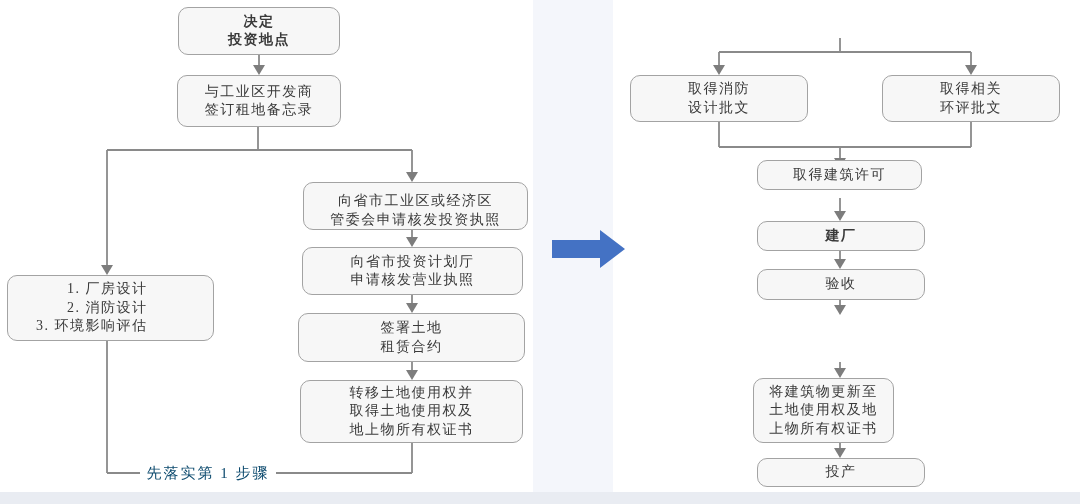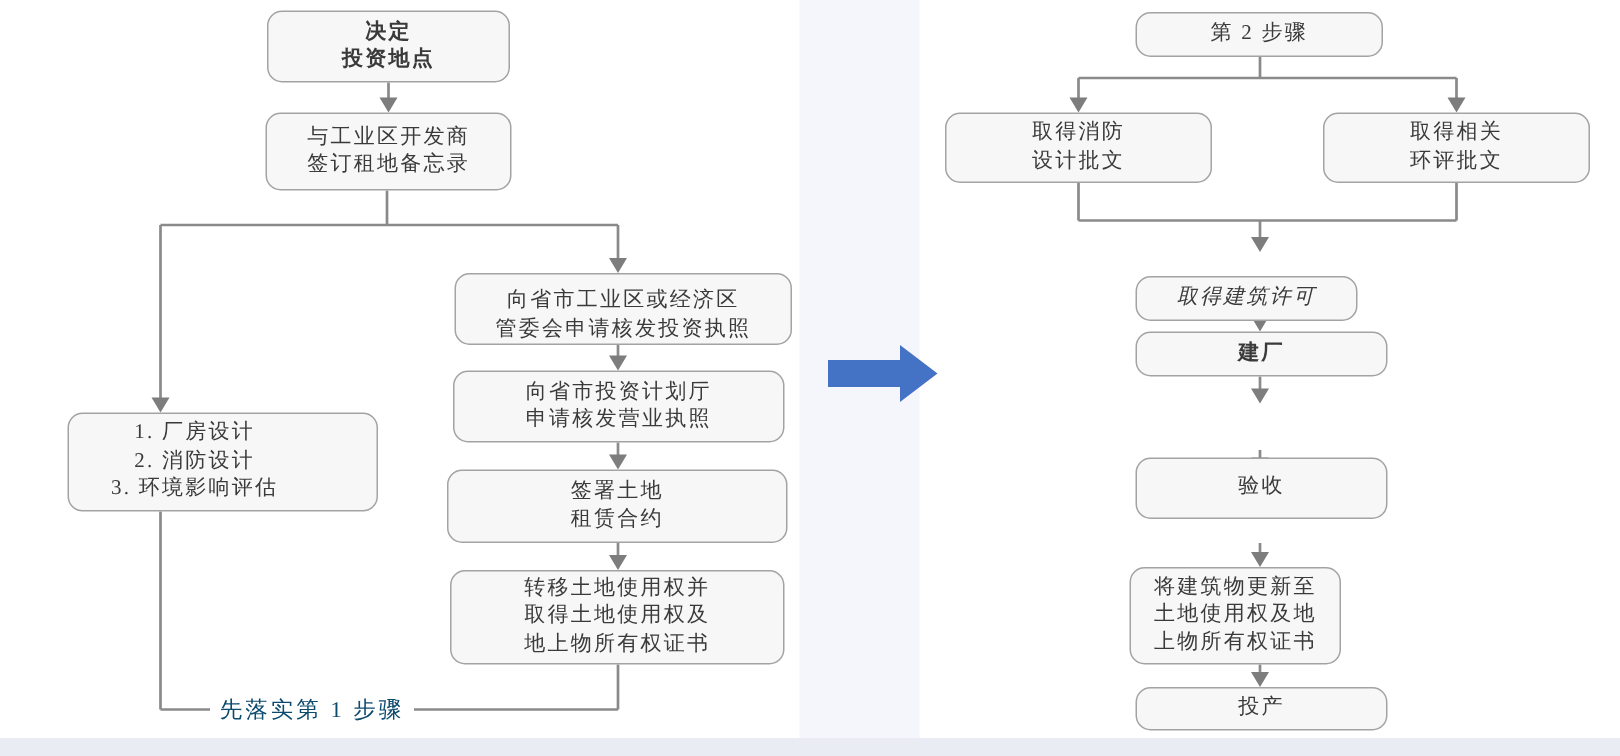--- a/index.html
+++ b/index.html
@@ -21,21 +21,21 @@
     border:1.6px solid #a3a3a3;
     border-radius:10px;
     color:#3a3a3a;
     font-size:14px;
     line-height:1.32;
     letter-spacing:1.5px;
     text-align:center;
   }
   .box span{white-space:pre-line;}
   .box.bold{font-weight:bold;}
-  .box.left-align{justify-content:flex-start;text-align:center;padding-left:28px;margin-left:38px;}
+  .box.left-align{justify-content:flex-start;text-align:right;padding-left:28px;}
   .loop-label{
     position:absolute;
     left:138px;top:463px;width:140px;height:20px;
     display:flex;align-items:center;justify-content:center;
     color:#0c4a6e;font-size:15px;letter-spacing:2px;
     background:transparent;
   }
 </style>
 </head>
 <body>
@@ -130,43 +130,40 @@
   <div class="box" style="left:300px;top:380px;width:223px;height:63px;">
     <span>转移土地使用权并
 取得土地使用权及
 地上物所有权证书</span>
   </div>
 
   <div class="loop-label">
     <span>先落实第 1 步骤</span>
   </div>
 
-  <div class="box" style="left:757px;top:8px;width:165px;height:30px;">
-    <span>第 2 步骤</span>
-  </div>
 
   <div class="box" style="left:882px;top:75px;width:178px;height:47px;">
     <span>取得相关
 环评批文</span>
   </div>
 
   <div class="box" style="left:630px;top:75px;width:178px;height:47px;">
     <span>取得消防
 设计批文</span>
   </div>
 
-  <div class="box" style="left:757px;top:184px;width:148px;height:30px;font-style:italic;">
+  <div class="box" style="left:757px;top:160px;width:165px;height:30px;">
     <span>取得建筑许可</span>
   </div>
 
   <div class="box" style="left:757px;top:221px;width:168px;height:30px;font-weight:bold;">
     <span>建厂</span>
   </div>
 
-  <div class="box" style="left:757px;top:269px;width:168px;height:41px;margin-top:36px;">
+  <div class="box" style="left:757px;top:269px;width:168px;height:31px;">
     <span>验收</span>
   </div>
 
 
   <div class="box" style="left:753px;top:378px;width:141px;height:65px;">
     <span>将建筑物更新至
 土地使用权及地
 上物所有权证书</span>
   </div>
 

